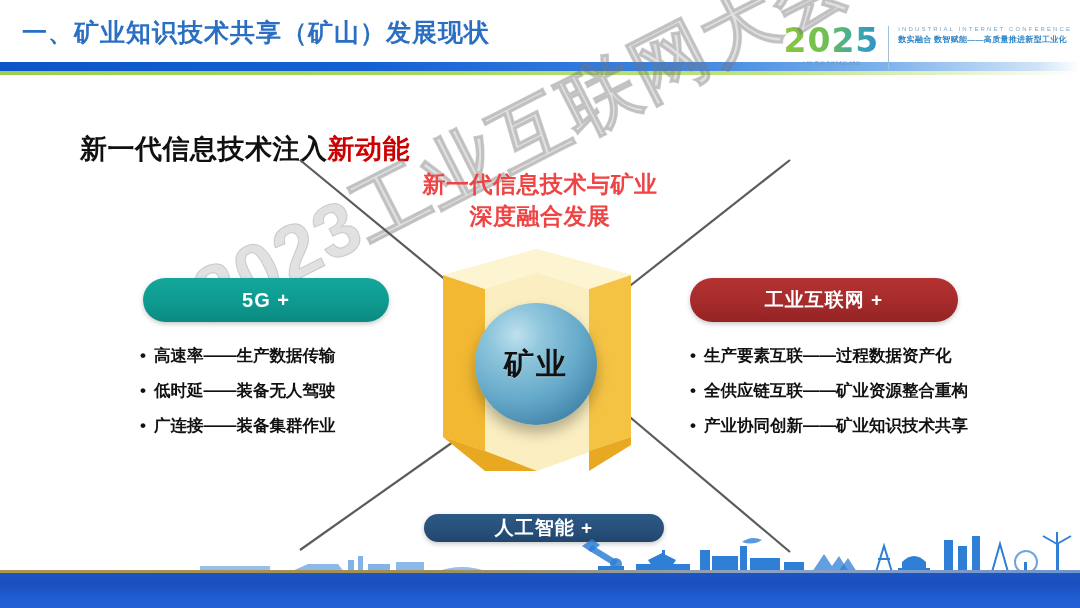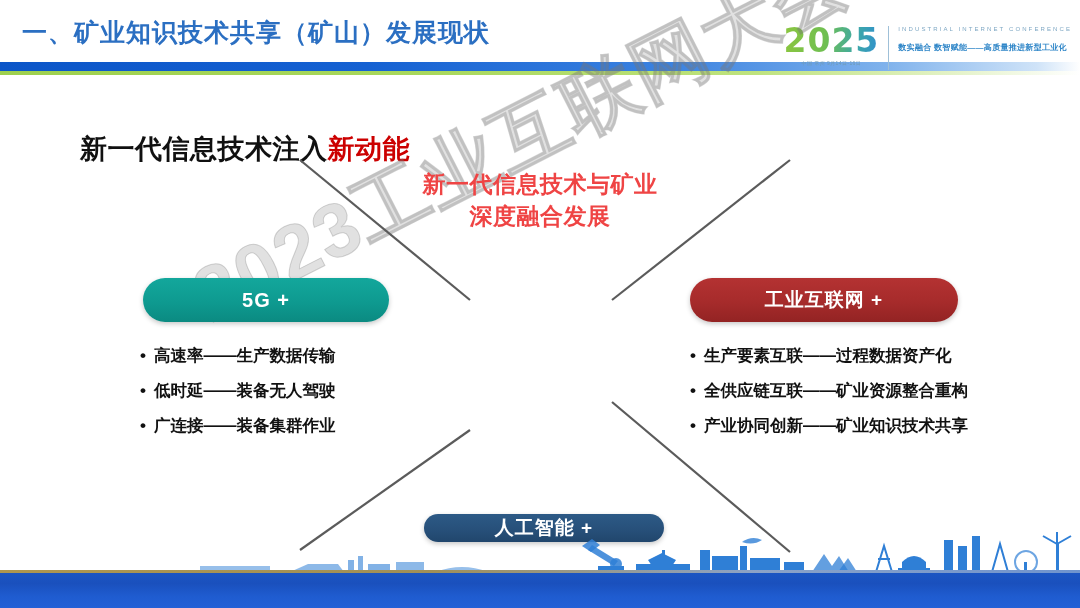--- a/index.html
+++ b/index.html
@@ -39,21 +39,21 @@
   }
   .logo-div{width:1px;background:#9fc0d8;height:44px;margin-top:2px;}
   .logo-right{display:flex;flex-direction:column;padding-left:9px;}
   .logo-cn{
     font-size:23px;font-weight:700;letter-spacing:5px;line-height:25px;
     background:linear-gradient(90deg,#2f8fd0 0%,#3b9ad4 50%,#2f86c8 100%);
     -webkit-background-clip:text;background-clip:text;color:transparent;
     white-space:nowrap;
   }
   .logo-en{font-size:6px;color:#7fa8c4;letter-spacing:2.1px;margin-top:2px;white-space:nowrap;}
-  .logo-slogan{font-size:8px;color:#2f86c8;font-weight:700;letter-spacing:.3px;margin-top:10px;white-space:nowrap;}
+  .logo-slogan{font-size:8px;color:#2f86c8;font-weight:700;letter-spacing:.3px;margin-top:2px;white-space:nowrap;}
 
   
   .headline{
     position:absolute;left:80px;top:95px;
     font-size:27px;font-weight:700;color:#101010;white-space:nowrap;letter-spacing:.5px;margin-top:36px;
   }
   .headline .hl-red{color:#cc0000;}
 
   
   .watermark{
@@ -155,20 +155,34 @@
       <line x1="790" y1="20" x2="612" y2="160" stroke="#5b5b5b" stroke-width="2.2"></line>
       <line x1="300" y1="410" x2="470" y2="290" stroke="#5b5b5b" stroke-width="2.2"></line>
       <line x1="790" y1="412" x2="612" y2="262" stroke="#5b5b5b" stroke-width="2.2"></line>
     </svg>
 
     <div class="center-title">
       <div>新一代信息技术与矿业</div>
       <div>深度融合发展</div>
     </div>
 
+    <div class="cube-wrap">
+      <svg class="cube-svg" width="225" height="235" viewBox="0 0 225 235">
+        <polygon points="18,30 112,4 206,30 206,192 112,226 18,192" fill="#fbeec0"></polygon>
+        <polygon points="18,30 60,44 60,206 18,192" fill="#f2b832"></polygon>
+        <polygon points="206,30 164,44 164,206 206,192" fill="#f5c344"></polygon>
+        <polygon points="18,192 60,206 112,226 60,226" fill="#e8a822"></polygon>
+        <polygon points="164,206 206,192 206,200 164,226" fill="#e8a822"></polygon>
+        <polygon points="60,44 112,28 164,44 164,60 112,44 60,60" fill="#f7d municipalities" fill-opacity="0"></polygon>
+        <polygon points="18,30 112,4 206,30 164,44 112,28 60,44" fill="#fdf4d2"></polygon>
+      </svg>
+      <div class="sphere">
+        <span class="sphere-label">矿业</span>
+      </div>
+    </div>
 
     <div class="pill pill-5g">5G +</div>
     <div class="pill pill-iiot">工业互联网 +</div>
     <div class="pill pill-ai">人工智能 +</div>
 
     <div class="bullets bul-left">
       <ul>
         <li>高速率——生产数据传输</li>
         <li>低时延——装备无人驾驶</li>
         <li>广连接——装备集群作业</li>

